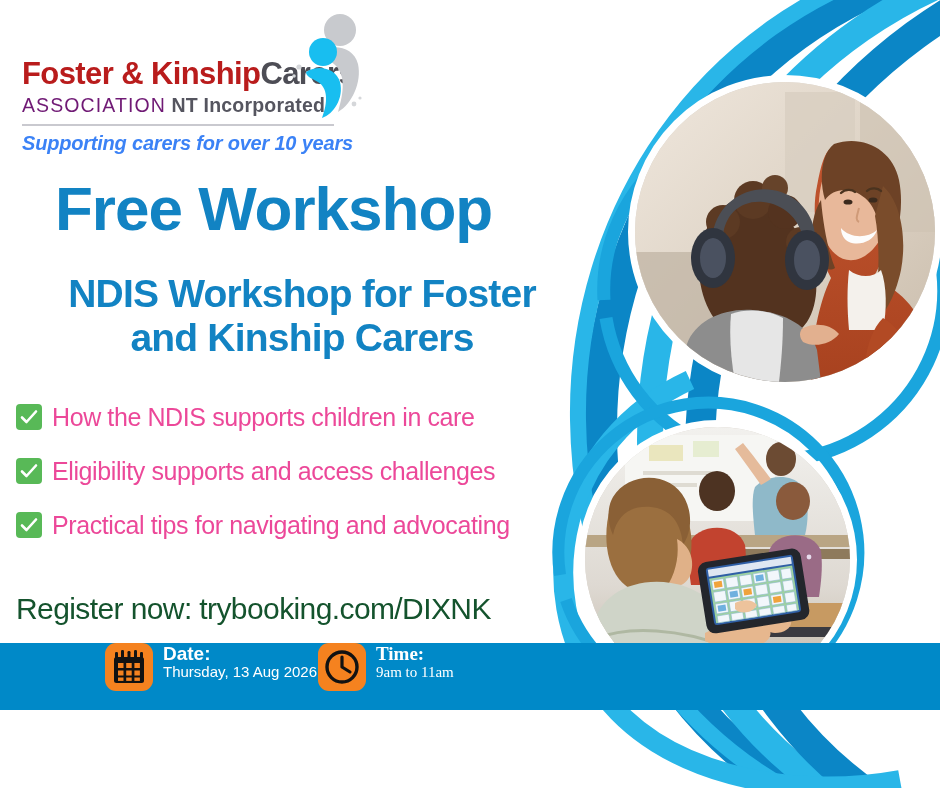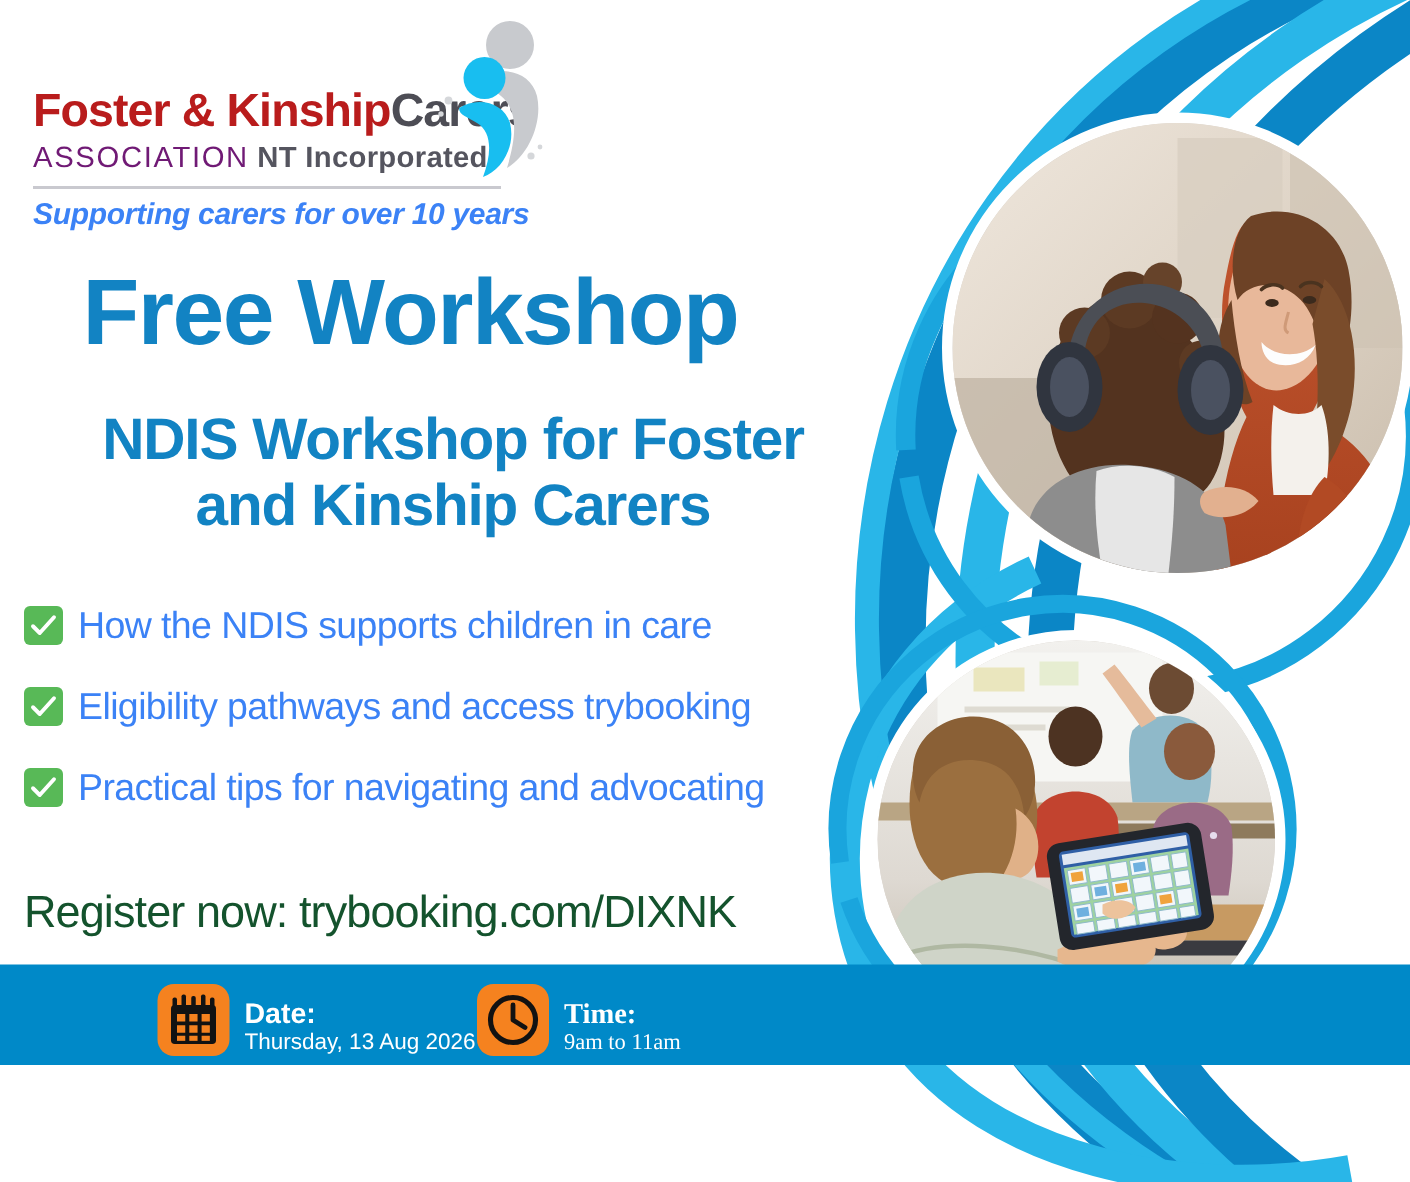--- a/index.html
+++ b/index.html
@@ -52,31 +52,31 @@
   }
 
   
   .bullets{position:absolute;left:16px;top:400px;width:540px;}
   .bullet{display:flex;align-items:center;margin-bottom:20px;height:34px;}
   .chk{
     width:26px;height:26px;border-radius:4px;background:#58b957;
     flex:0 0 26px;margin-right:10px;position:relative;
   }
   .chk svg{position:absolute;left:3px;top:3px;}
-  .btext{font-size:25px;color:#3b82f6;letter-spacing:-0.4px;white-space:nowrap;line-height:1;}
+  .btext{font-size:25px;color:#ec4899;letter-spacing:-0.4px;white-space:nowrap;line-height:1;}
 
   
   .register{
     position:absolute;left:16px;top:592px;
     font-size:30px;color:#14532d;letter-spacing:-0.6px;white-space:nowrap;
   }
 
   
   .bar{position:absolute;left:0;top:643px;width:940px;height:67px;background:#0089c8;}
-  .bar-item{position:absolute;display:flex;align-items:flex-end;top:13px;padding-left:13px;}
+  .bar-item{position:absolute;display:flex;align-items:flex-start;top:0;padding-left:13px;}
   .bar-date{left:92px;}
   .bar-time{left:305px;font-family:Liberation Serif, serif;}
   .bar-icon{
     width:48px;height:48px;border-radius:11px;background:#f5821f;
     position:relative;flex:0 0 48px;margin-right:10px;
   }
   .bar-txt{line-height:1.12;}
   .bar-label{font-size:19px;font-weight:bold;color:#ffffff;white-space:nowrap;}
   .bar-value{font-size:15px;color:#ffffff;white-space:nowrap;}
 
@@ -150,21 +150,21 @@
           </svg>
       </span>
       <span class="btext">How the NDIS supports children in care</span>
     </div>
     <div class="bullet">
       <span class="chk">
         <svg width="20" height="20" viewBox="0 0 20 20">
             <path d="M3,10.5 L7.5,15 L17,4.5" fill="none" stroke="#ffffff" stroke-width="2.6" stroke-linecap="round" stroke-linejoin="round"></path>
           </svg>
       </span>
-      <span class="btext">Eligibility pathways and access trybooking</span>
+      <span class="btext">Eligibility supports and access challenges</span>
     </div>
     <div class="bullet">
       <span class="chk">
         <svg width="20" height="20" viewBox="0 0 20 20">
             <path d="M3,10.5 L7.5,15 L17,4.5" fill="none" stroke="#ffffff" stroke-width="2.6" stroke-linecap="round" stroke-linejoin="round"></path>
           </svg>
       </span>
       <span class="btext">Practical tips for navigating and advocating</span>
     </div>
   </div>

